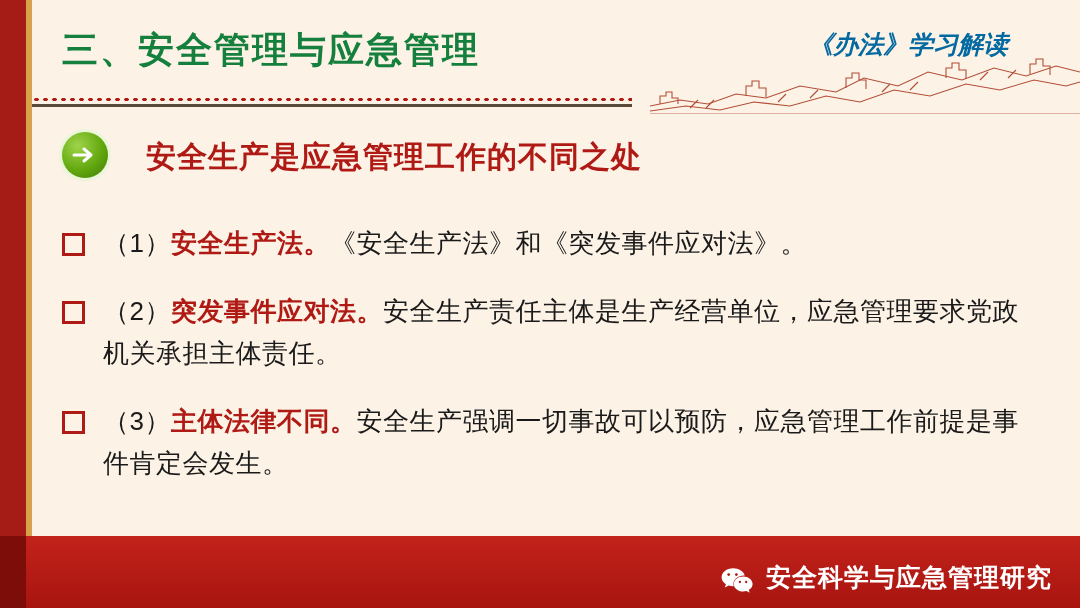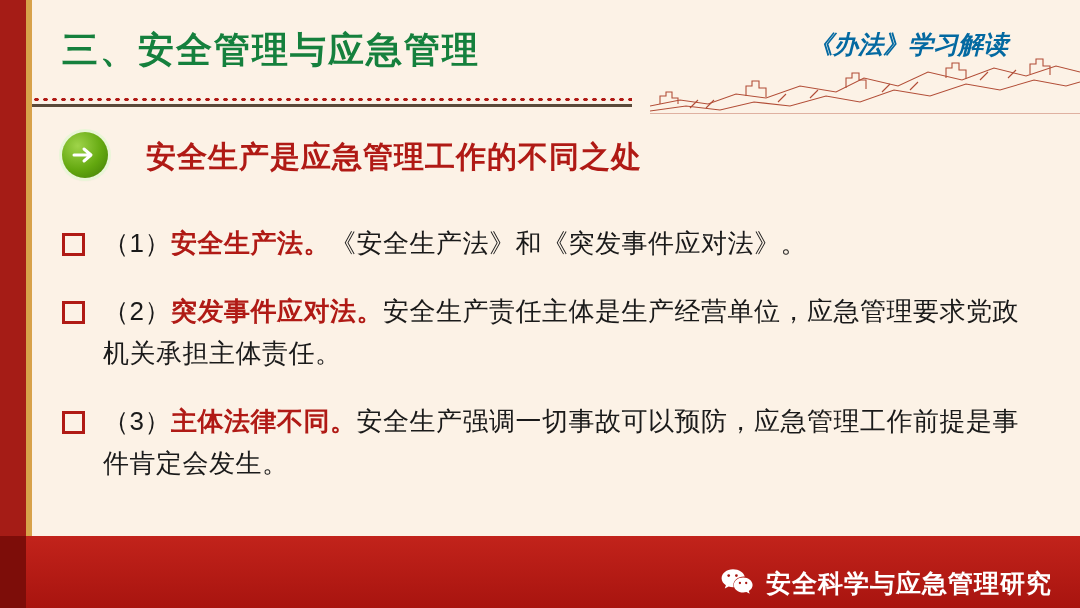--- a/index.html
+++ b/index.html
@@ -186,23 +186,23 @@
     left: 0;
     top: -10px;
     width: 1080px;
     height: 12px;
     background: #d8a24a;
     opacity: 0;
   }
   .footer-brand {
     position: absolute;
     right: 28px;
-    bottom: 8px;
+    bottom: 14px;
     display: flex;
-    align-items: flex-start;
+    align-items: flex-end;
   }
   .wechat-icon {
     width: 34px;
     height: 28px;
     margin-right: 12px;
     flex: 0 0 auto;
   }
   .footer-text {
     font-size: 25px;
     font-weight: bold;

